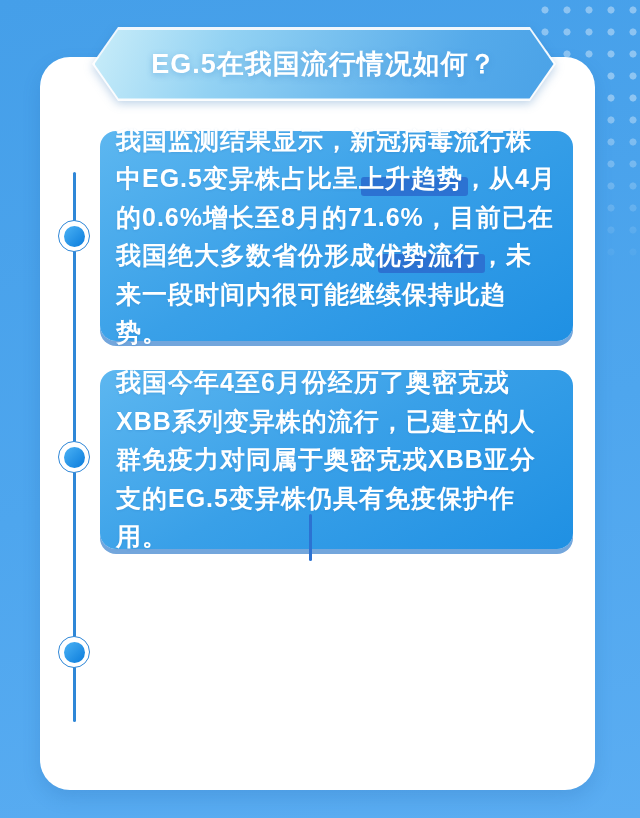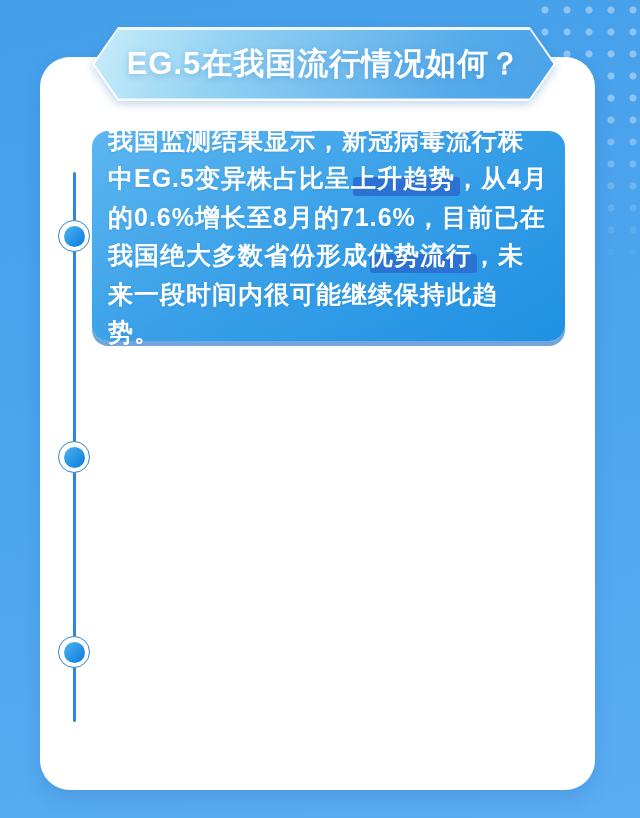--- a/index.html
+++ b/index.html
@@ -29,35 +29,35 @@
     position:absolute;inset:0;background:rgba(255,255,255,.92);
     clip-path:polygon(0 50%,26px 0,calc(100% - 26px) 0,100% 50%,calc(100% - 26px) 100%,26px 100%);
   }
   .banner-face{
     position:absolute;inset:2.5px;
     background:linear-gradient(112deg,#c9edf9 0%,#93d2f3 28%,#55aaea 78%,#4aa2e7 100%);
     clip-path:polygon(0 50%,24px 0,calc(100% - 24px) 0,100% 50%,calc(100% - 24px) 100%,24px 100%);
     display:flex;align-items:center;justify-content:center;
   }
   .banner-title{
-    margin:17px;font-size:31px;font-weight:bold;color:#ffffff;letter-spacing:1px;
+    margin:17px;font-size:27px;font-weight:bold;color:#ffffff;letter-spacing:1px;
     text-shadow:0 2px 6px rgba(60,140,210,.45);white-space:nowrap;
   }
   
   .tl-line{position:absolute;left:72.5px;top:172px;width:3px;height:550px;
     background:#2f87d7;border-radius:2px;}
   .tl-dot{position:absolute;left:58px;width:32px;height:32px;box-sizing:border-box;
     background:#ffffff;border:1.5px solid #2f87d7;border-radius:50%;}
   .tl-dot::after{content:"";position:absolute;left:50%;top:50%;width:21px;height:21px;
     margin:-10.5px 0 0 -10.5px;border-radius:50%;
     background:linear-gradient(135deg,#45adf2 10%,#1181de 90%);}
   .tl-dot.d1{top:220px}.tl-dot.d2{top:441px}.tl-dot.d3{top:636px}
   
   .card{
-    position:absolute;left:92px;width:473px;box-sizing:border-box;
+    position:absolute;left:100px;width:473px;box-sizing:border-box;
     background:linear-gradient(150deg,#5db7f0 0%,#39a0e8 48%,#1f90e3 100%);
     border-radius:16px;box-shadow:0 5px 0 rgba(21,107,196,.60);
     display:flex;align-items:center;
   }
   .card.c1{top:131px;height:210px}
   .card.c2{top:370px;height:179px}
   .card.c3{top:585px;height:167px}
   .card p{
     margin:0;padding:0 16px;font-size:25px;line-height:38.5px;
     color:#ffffff;letter-spacing:1px;font-weight:bold;
@@ -85,15 +85,18 @@
     <div class="banner-edge"></div>
     <div class="banner-face">
       <h1 class="banner-title">EG.5在我国流行情况如何？</h1>
     </div>
   </div>
 
   <div class="card c1">
     <p><span>我国监测结果显示，新冠病毒流行株中EG.5变异株占比呈</span><span class="hl">上升趋势</span><span>，从4月的0.6%增长至8月的71.6%，目前已在我国绝大多数省份形成</span><span class="hl">优势流行</span><span>，未来一段时间内很可能继续保持此趋势。</span></p>
   </div>
 
+  <div class="card c2">
+    <p><span>我国今年4至6月份经历了奥密克戎XBB系列变异株的流行，已建立的人群免疫力对同属于奥密克戎XBB亚分支的EG.5变异株</span><span class="hl">仍具有免疫保护作用</span><span>。</span></p>
+  </div>
 
 
 </div>
 
 </body></html>

